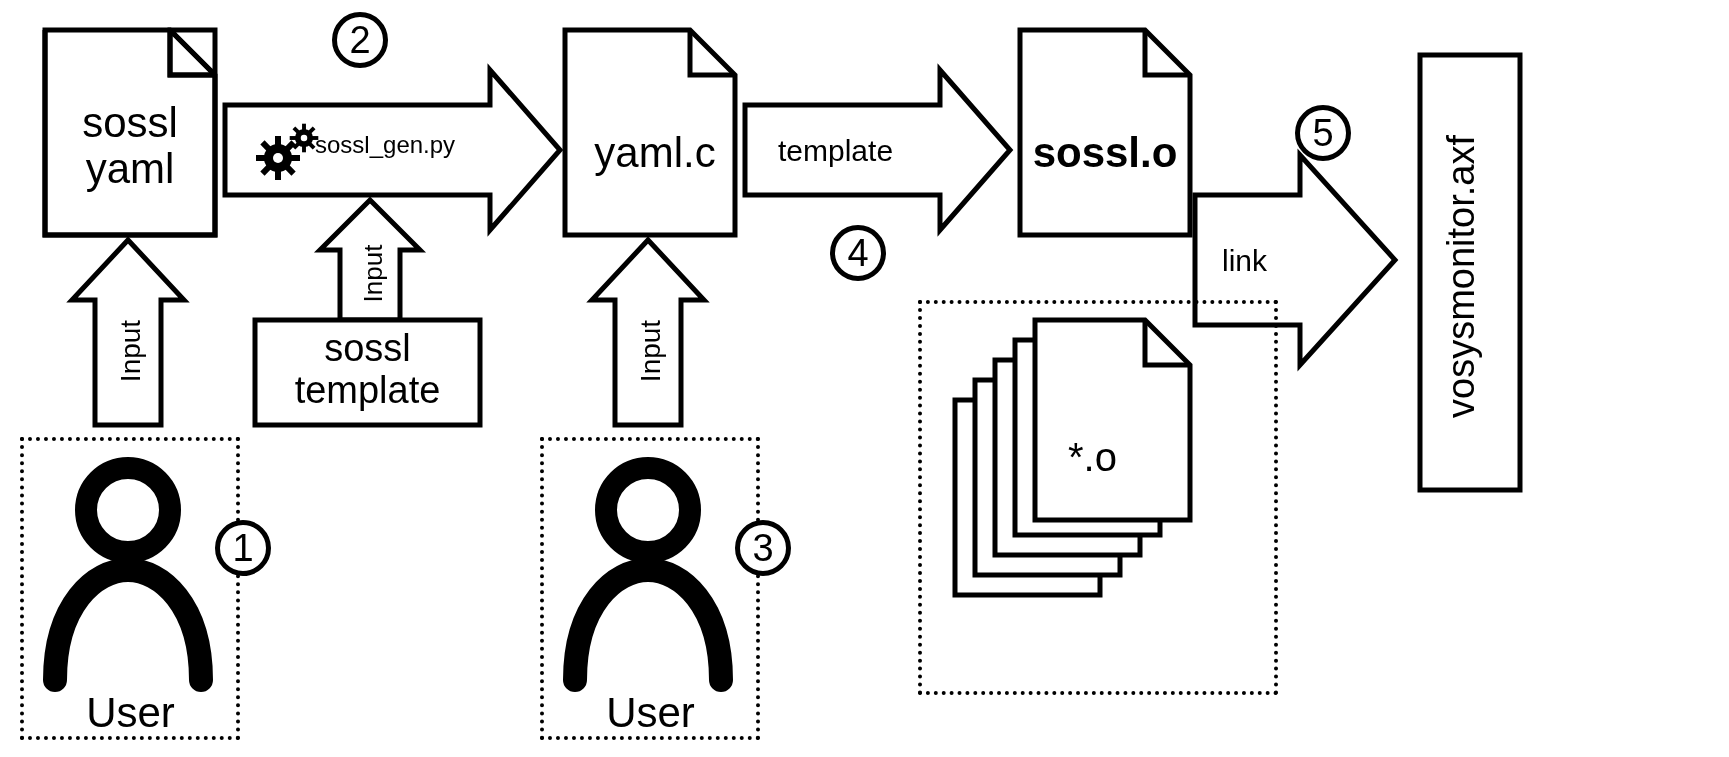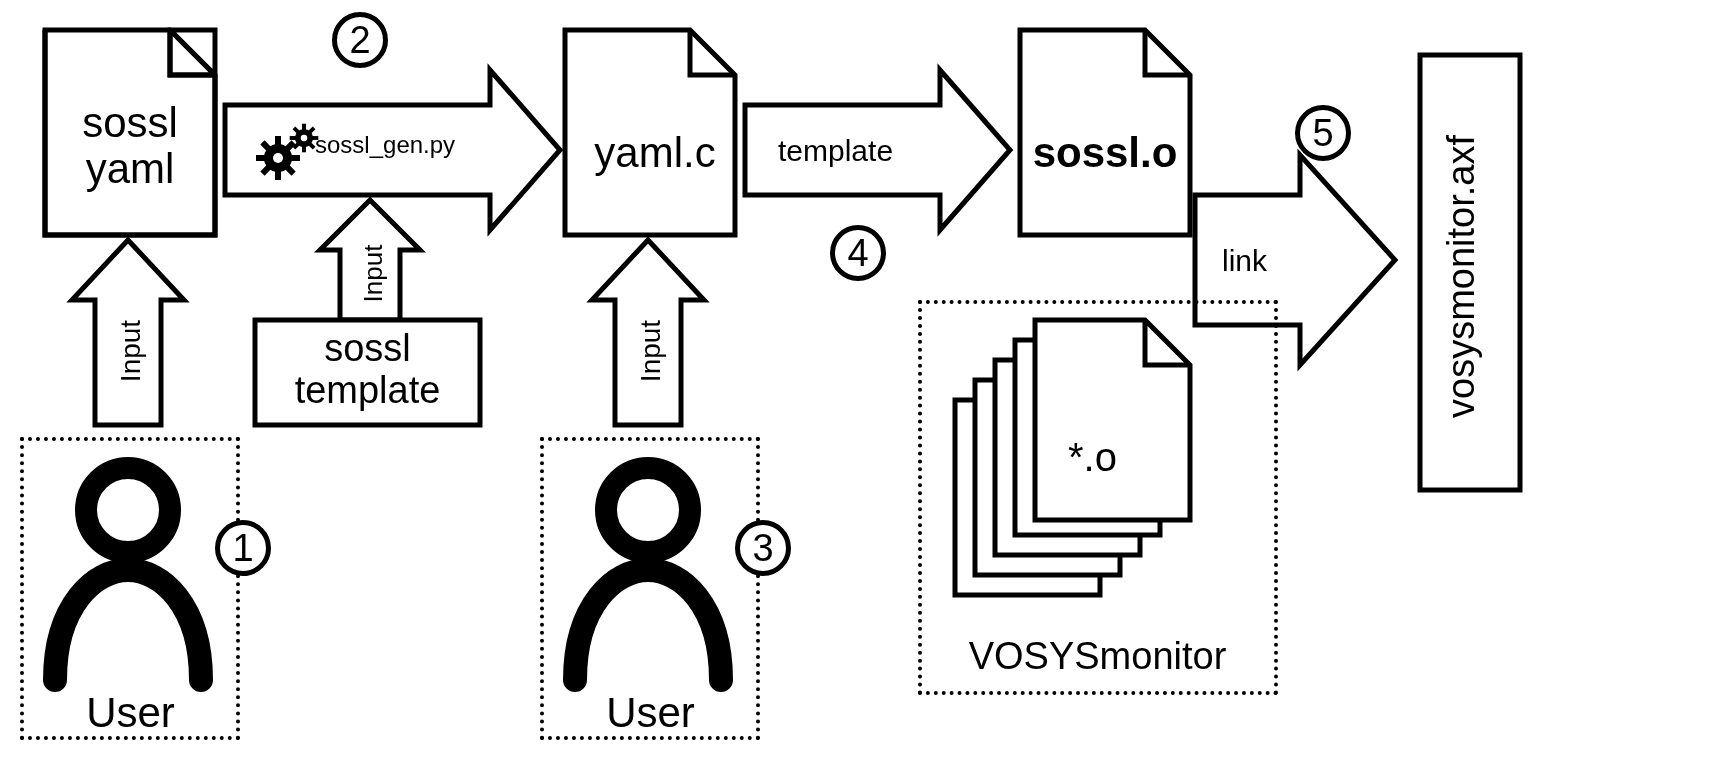--- a/index.html
+++ b/index.html
@@ -220,15 +220,14 @@
 <div class="vlabel" style="left:1320px; top:255px; font-size:38px;">vosysmonitor.axf</div>
 
 <div class="vlabel" style="left:100px; top:335px; font-size:28px;">Input</div>
 
 <div class="vlabel" style="left:620px; top:335px; font-size:28px;">Input</div>
 
 <div class="label" style="left:33px; top:690px; width:195px; font-size:42px;">User</div>
 
 <div class="label" style="left:553px; top:690px; width:195px; font-size:42px;">User</div>
 
-<div class="label" style="left:930px; top:636px; width:335px; font-size:38px;">VOSYSmonitor</div>
 
 </div>
 
 </body></html>

